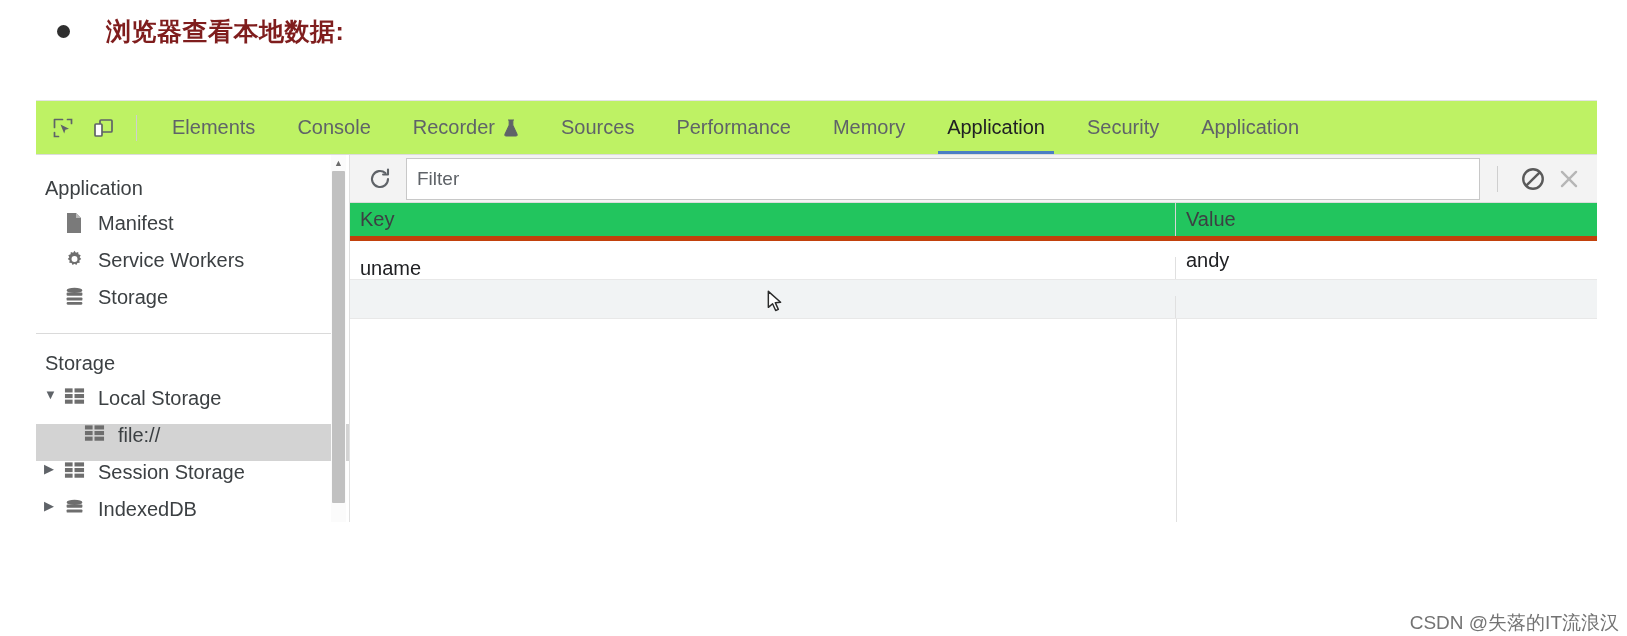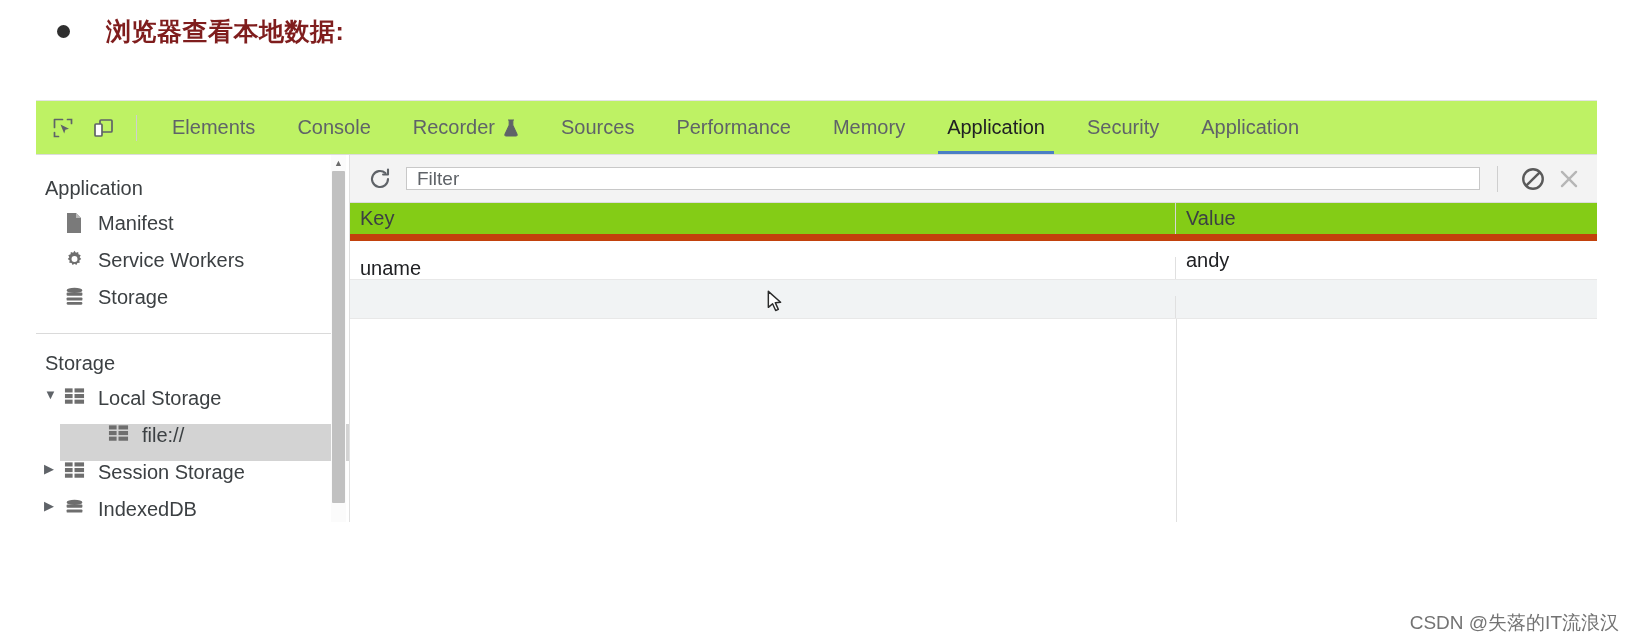--- a/index.html
+++ b/index.html
@@ -96,21 +96,21 @@
     font-size: 20px; color: #3c4043;
     cursor: pointer; white-space: nowrap;
   }
   .side-item.selected { background: #d3d3d3; }
   .side-item .ico { width: 26px; flex: 0 0 auto; display: flex; align-items: center; }
   .side-item .twisty {
     width: 20px; flex: 0 0 auto;
     display: flex; align-items: center; justify-content: flex-start;
     color: #5f6368; font-size: 13px;
   }
-  .side-item.child { padding-left: 48px; margin-left: 24px; }
+  .side-item.child { padding-left: 48px; }
   .side-item.nested { padding-left: 8px; }
   .side-label { margin-left: 8px; }
 
   .side-scrollbar {
     position: absolute; top: 0; right: 3px;
     width: 15px; height: 100%;
     background: #fbfbfb;
   }
   .side-scrollbar .arrow-up {
     width: 15px; height: 15px;
@@ -136,40 +136,40 @@
     border-bottom: 1px solid #dcdcdc;
     display: flex; align-items: center;
     padding: 0 10px 0 14px;
   }
   .refresh-btn {
     width: 32px; height: 32px;
     display: flex; align-items: center; justify-content: center;
     cursor: pointer; border-radius: 3px; margin-right: 10px;
   }
   .filter-input {
-    flex: 1 1 auto; height: 23px;
+    flex: 1 1 auto; height: 42px;
     border: 1px solid #c8c8c8; background: #fff;
     font-size: 19px; color: #3c4043;
     padding: 0 10px; outline: none;
     font-family: "Liberation Sans", sans-serif;
   }
   .filter-input::placeholder { color: #5f6368; }
   .fsep { width: 1px; height: 26px; background: #cfcfcf; margin: 0 17px; }
   .icon-btn {
     width: 36px; height: 34px;
     display: flex; align-items: center; justify-content: center;
     cursor: pointer; border-radius: 3px;
   }
 
   
   .table { flex: 1 1 auto; position: relative; overflow: hidden; }
   .thead {
     display: flex; height: 38px;
-    background: #84cc16;
-    border-bottom: 7px solid #c2410c;
+    background: #22c55e;
+    border-bottom: 5px solid #c2410c;
     font-size: 20px; color: #3c4043;
   }
   .th { display: flex; align-items: center; padding-left: 10px; }
   .th.key { width: 826px; flex: 0 0 auto; border-right: 1px solid #d6d6d6; }
   .th.value { flex: 1 1 auto; }
   .trow {
     display: flex; height: 39px;
     font-size: 20px; color: #202124;
     border-bottom: 1px solid #e8e8e8;
   }

